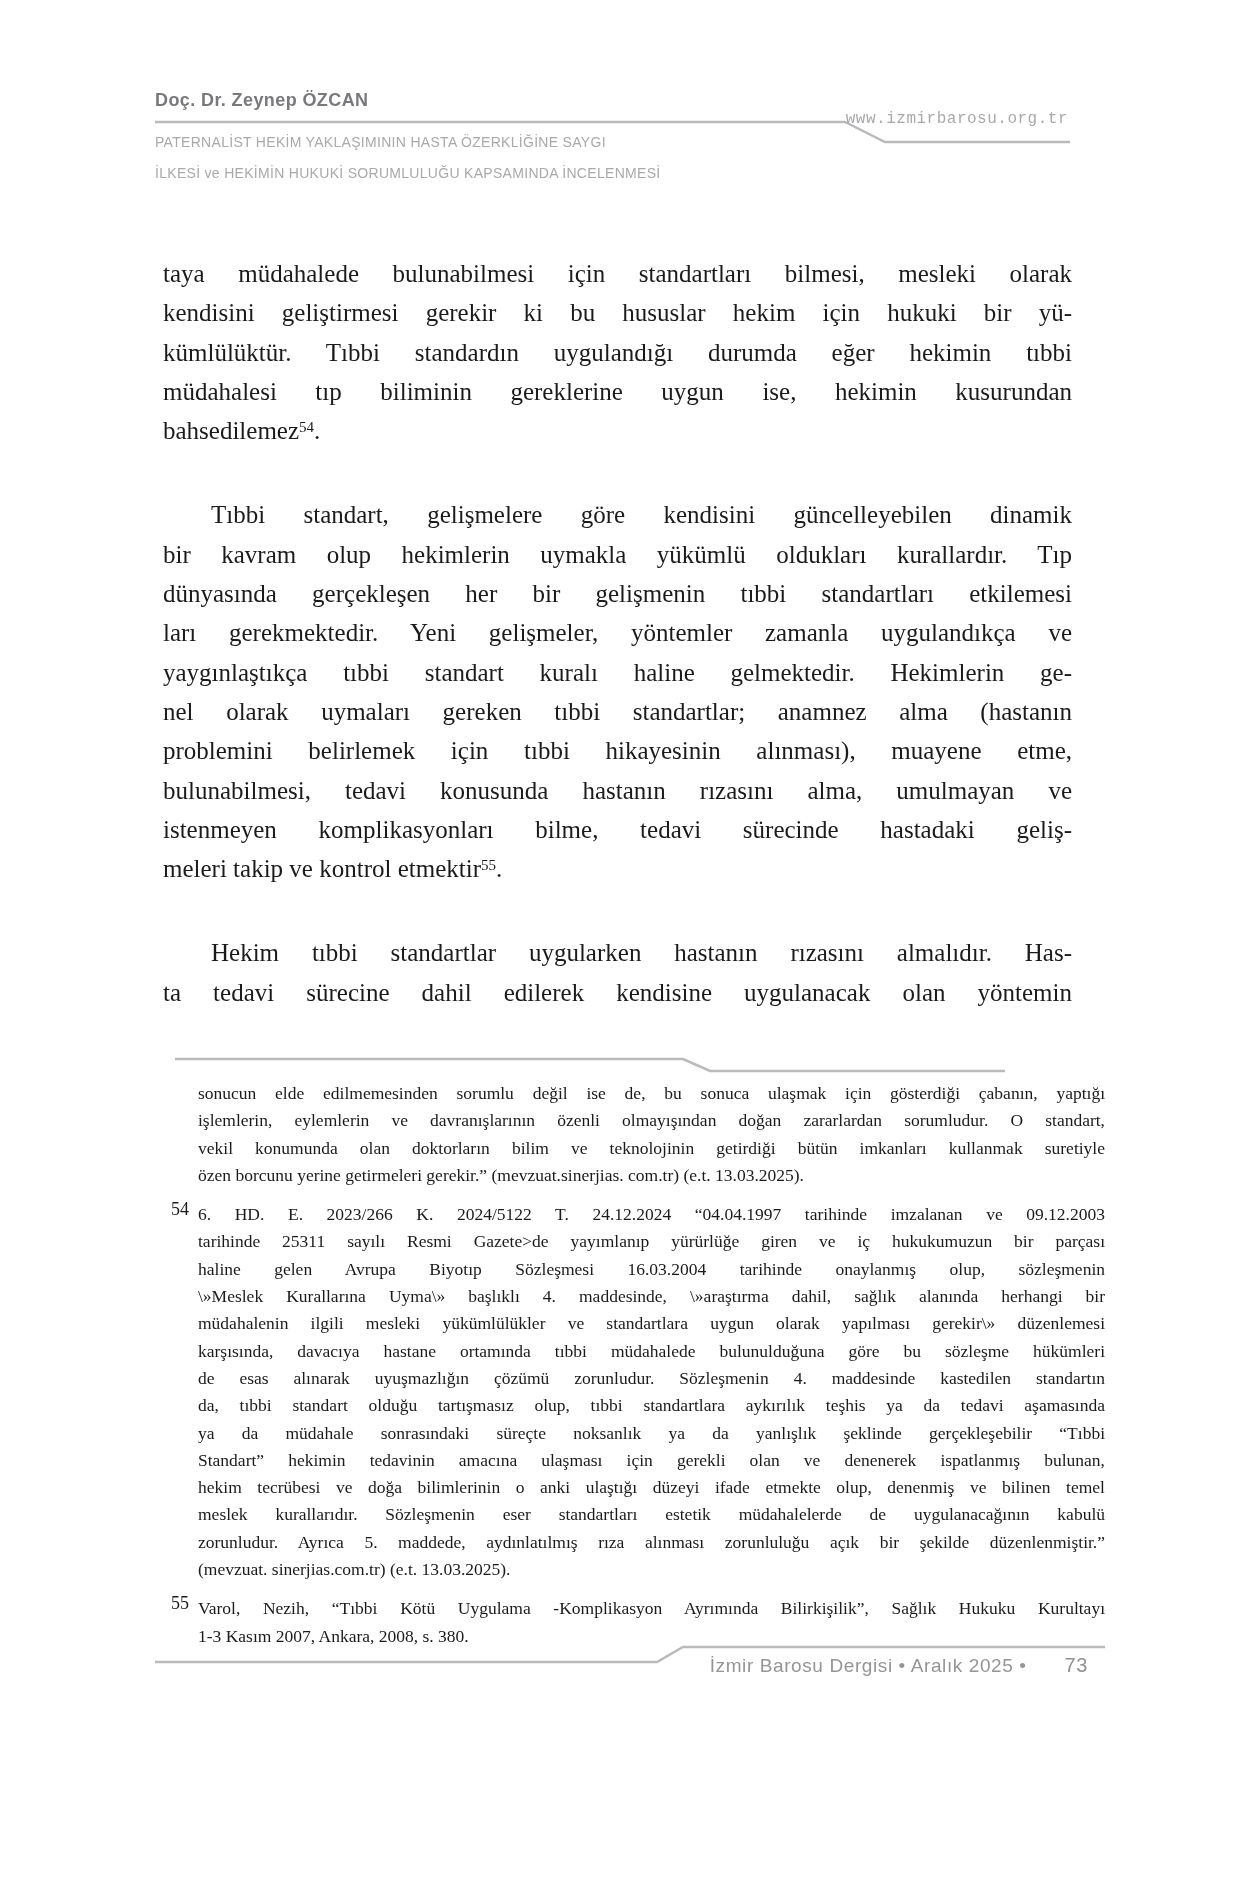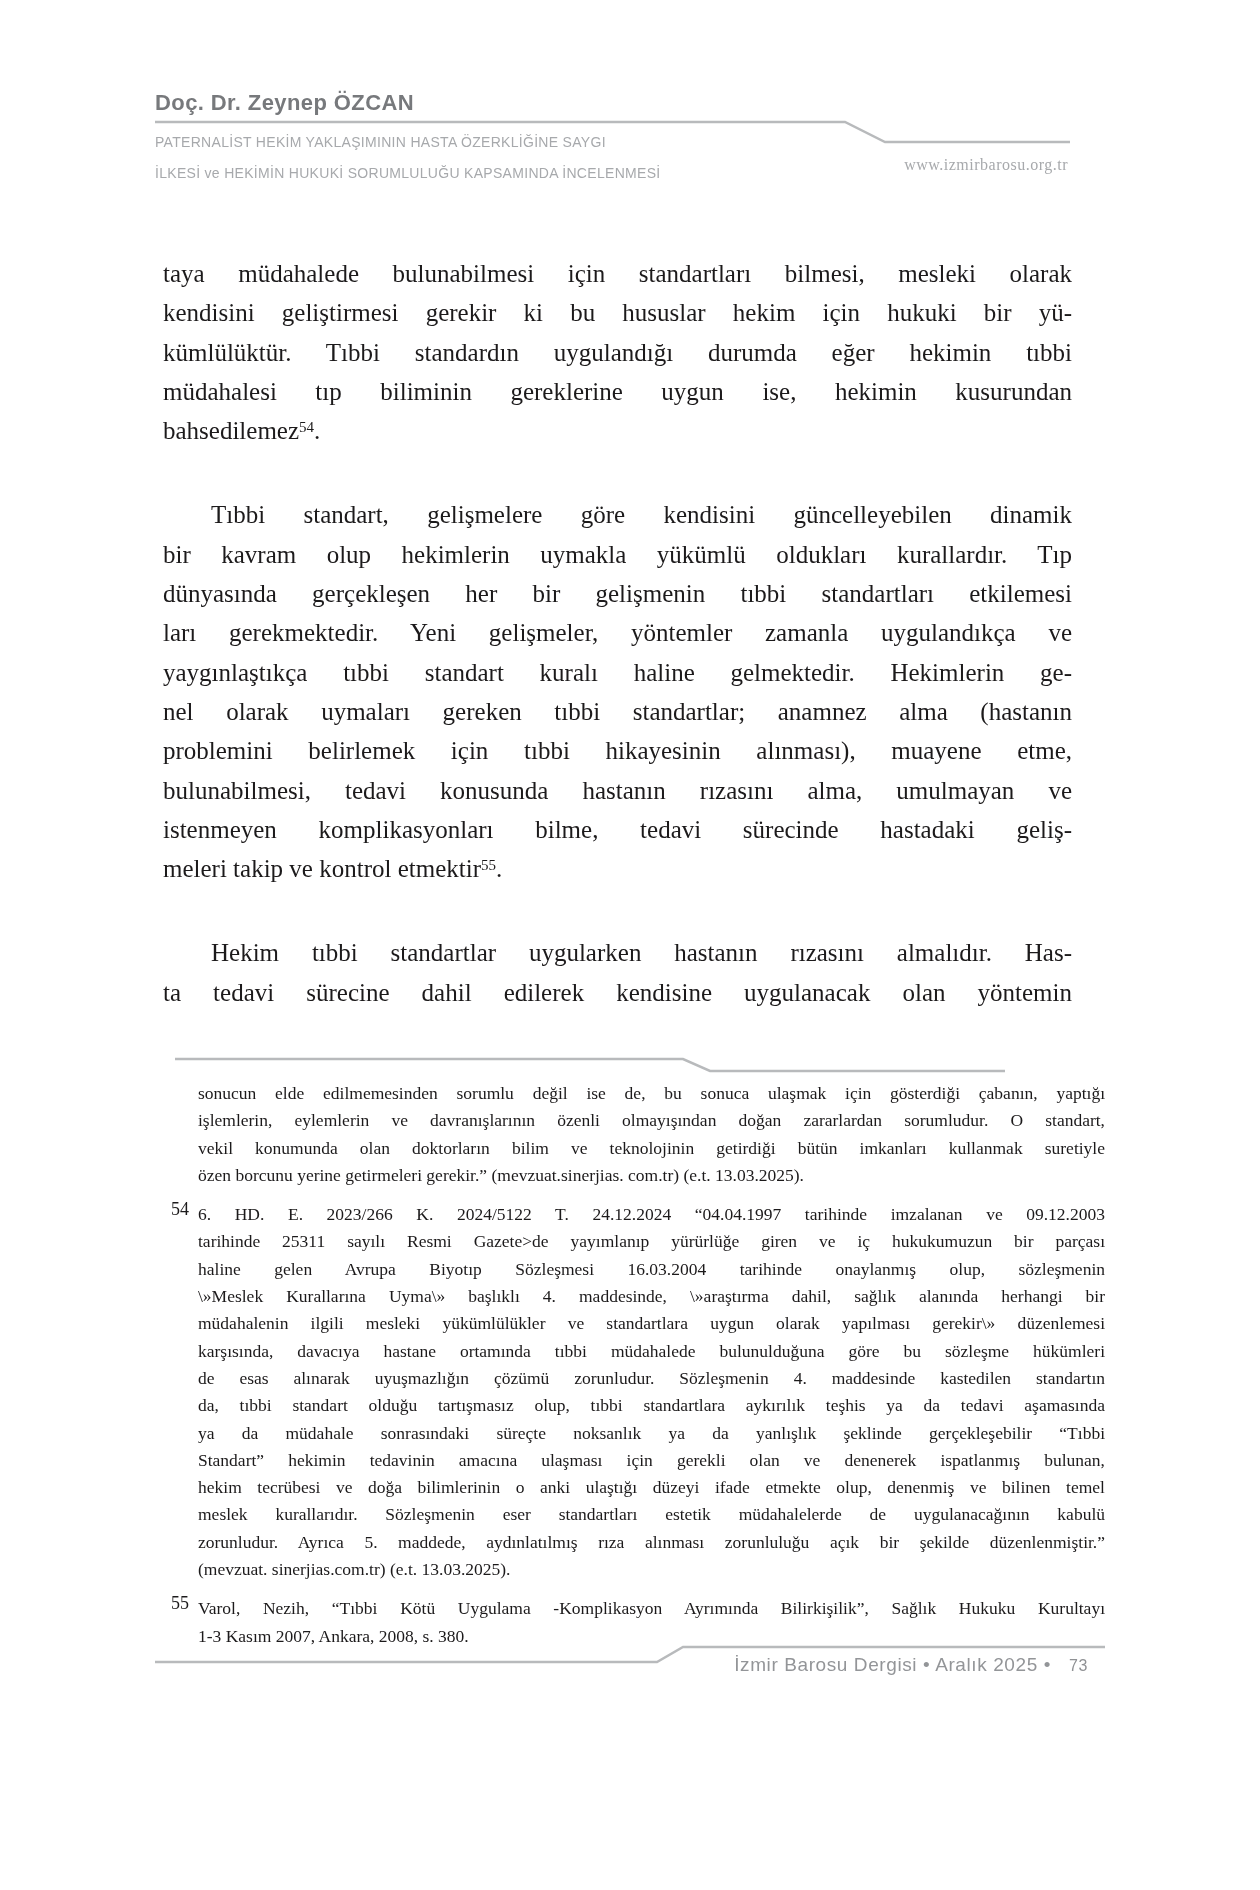--- a/index.html
+++ b/index.html
@@ -9,26 +9,26 @@
     font-family:"Liberation Serif","DejaVu Serif",serif;
     color:#1c1a1b;
   }
   .rules-overlay { position:absolute; left:0; top:0; pointer-events:none; }
   .rules-overlay polyline { fill:none; stroke:#b8babc; stroke-width:2.5; stroke-linejoin:miter; }
 
   
   .author {
     position:absolute; left:155px; top:90px;
     font-family:"Liberation Sans","DejaVu Sans",sans-serif;
-    font-weight:bold; font-size:22px; letter-spacing:0.4px; color:#77797c;
+    font-weight:bold; font-size:18px; letter-spacing:0.4px; color:#77797c;
   }
   .website {
     position:absolute; top:110px; right:192px;
-    font-family:Liberation Serif, serif;
-    font-size:16px; letter-spacing:0.5px; color:#a7a9ac;margin-top:46px;
+    font-family:Liberation Mono, monospace;
+    font-size:16px; letter-spacing:0.5px; color:#a7a9ac;
   }
   .title {
     position:absolute; left:155px; top:127px;
     font-family:"Liberation Sans","DejaVu Sans",sans-serif;
     font-size:14px; line-height:30.5px; letter-spacing:0.3px; color:#a7a9ac;
     white-space:nowrap;
   }
 
   
   .bodytext { position:absolute; left:155px; top:246px; width:925px;
@@ -46,21 +46,21 @@
   .footnote { position:relative; padding-left:43px; }
   .footnote + .footnote { margin-top:12px; }
   .fn-num { position:absolute; left:16px; top:-5px; font-size:18px; }
 
   
   .footer {
     position:absolute; top:1654px; right:172px;
     font-family:"Liberation Sans","DejaVu Sans",sans-serif;
     font-size:19px; letter-spacing:0.6px; color:#939598; white-space:nowrap;
   }
-  .footer .pageno { margin-left:18px; font-size:16px; color:#8f9194; }
+  .footer .pageno { margin-left:38px; font-size:20px; color:#8f9194; }
 </style>
 </head>
 <body>
 
 <div class="page">
 
   <svg class="rules-overlay" width="1260" height="1890" viewBox="0 0 1260 1890">
     <polyline points="155,122 845,122 885,142 1070,142"></polyline>
     <polyline points="175,1059 683,1059 710,1071 1005,1071"></polyline>
     <polyline points="155,1662 657,1662 683,1647 1105,1647"></polyline>

